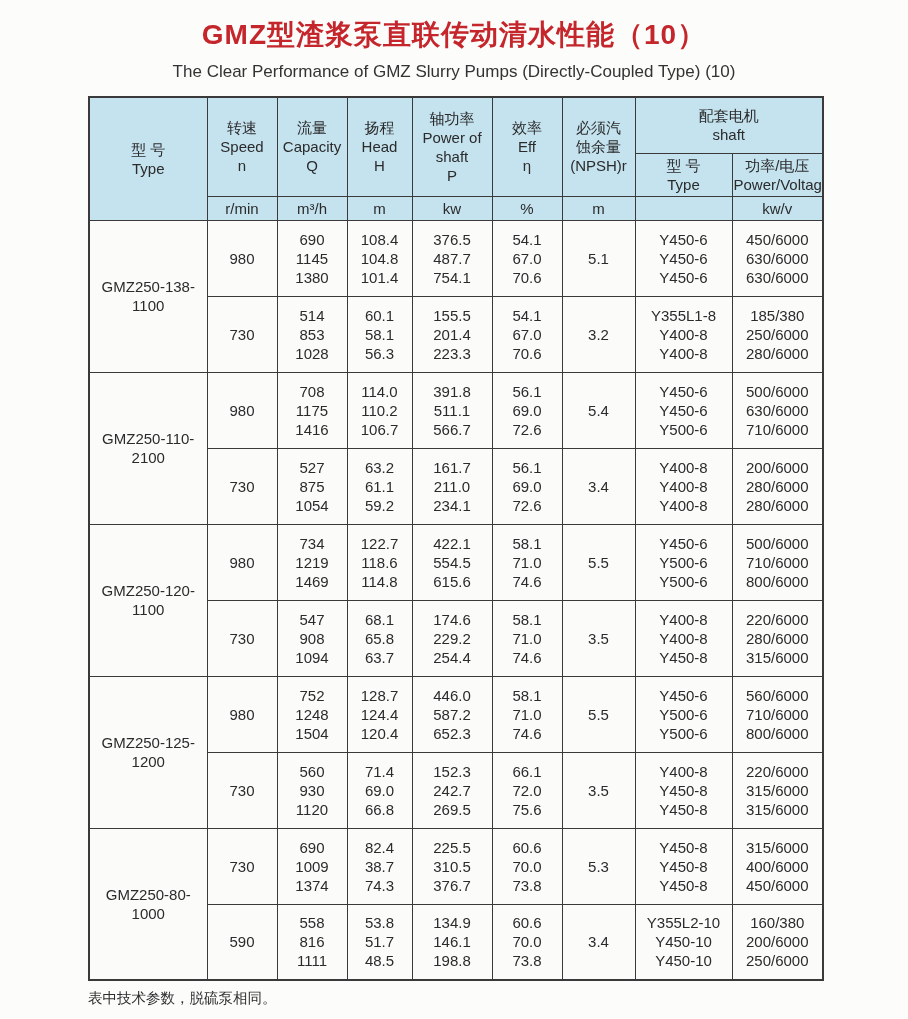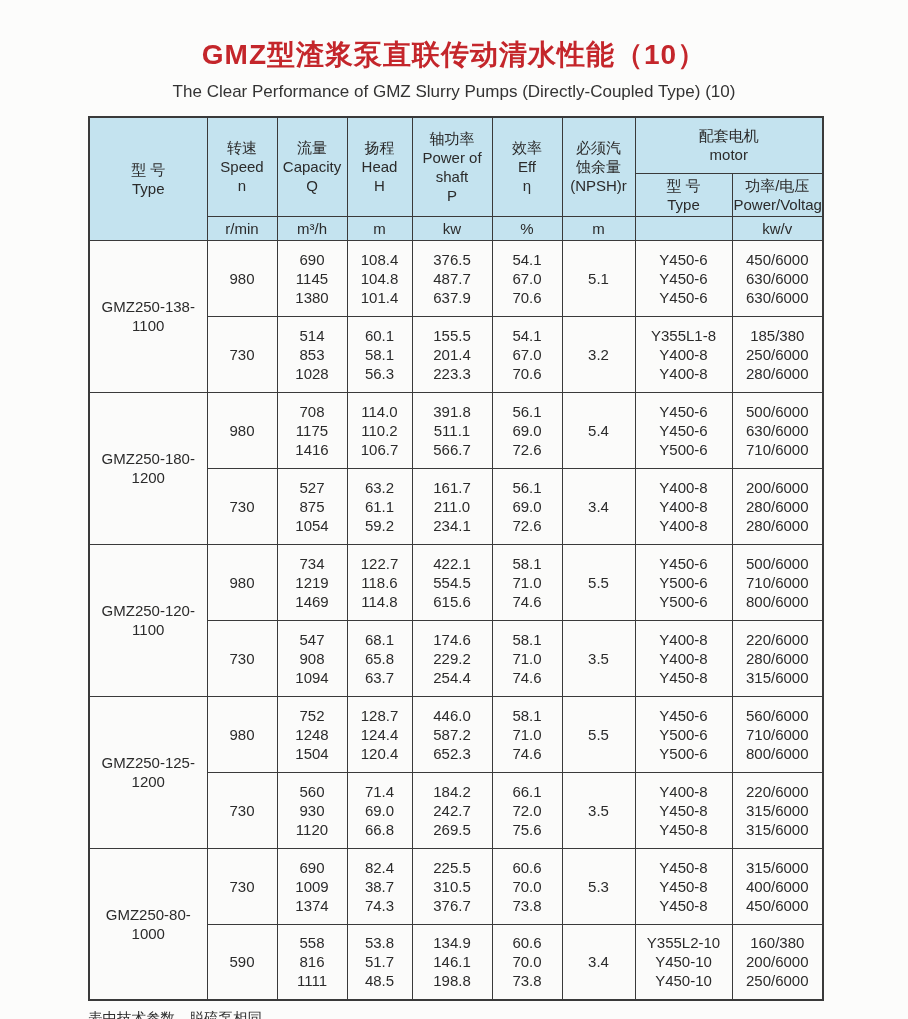--- a/index.html
+++ b/index.html
@@ -6,21 +6,21 @@
   html, body { width: 908px; background: #fafaf8; }
   body {
     font-family: "Liberation Sans", "DejaVu Sans", sans-serif;
     color: #2b2b2b;
     position: relative;
     height: 1019px;
   }
   .page { width: 908px; height: 1019px; position: relative; background: #fcfcfb; }
   .title {
     text-align: center;
-    padding-top: 36px;
+    padding-top: 16px;
     font-size: 28px;
     font-weight: bold;
     color: #c4262b;
     letter-spacing: 1px;
   }
   .subtitle {
     text-align: center;
     margin-top: 8px;
     font-size: 17px;
     color: #333;
@@ -99,21 +99,21 @@
 Power of
 shaft
 P</th>
         <th rowspan="2">效率
 Eff
 η</th>
         <th rowspan="2">必须汽
 蚀余量
 (NPSH)r</th>
         <th colspan="2">配套电机
-motor</th>
+shaft</th>
       </tr>
       <tr class="sub-hd">
         <th>型  号
 Type</th>
         <th>功率/电压
 Power/Voltage</th>
       </tr>
       <tr class="unit-hd">
         <th>r/min</th>
         <th>m³/h</th>
@@ -131,21 +131,21 @@
         <td rowspan="2" class="model-cell">GMZ250-138-1100</td>
         <td>980</td>
         <td>690
 1145
 1380</td>
         <td>108.4
 104.8
 101.4</td>
         <td>376.5
 487.7
-637.9</td>
+754.1</td>
         <td>54.1
 67.0
 70.6</td>
         <td>5.1</td>
         <td>Y450-6
 Y450-6
 Y450-6</td>
         <td>450/6000
 630/6000
 630/6000</td>
@@ -167,21 +167,21 @@
         <td>3.2</td>
         <td>Y355L1-8
 Y400-8
 Y400-8</td>
         <td>185/380
 250/6000
 280/6000</td>
       </tr>
 
       <tr>
-        <td rowspan="2" class="model-cell">GMZ250-180-1200</td>
+        <td rowspan="2" class="model-cell">GMZ250-110-2100</td>
         <td>980</td>
         <td>708
 1175
 1416</td>
         <td>114.0
 110.2
 106.7</td>
         <td>391.8
 511.1
 566.7</td>
@@ -289,21 +289,21 @@
 800/6000</td>
       </tr>
       <tr>
         <td>730</td>
         <td>560
 930
 1120</td>
         <td>71.4
 69.0
 66.8</td>
-        <td>184.2
+        <td>152.3
 242.7
 269.5</td>
         <td>66.1
 72.0
 75.6</td>
         <td>3.5</td>
         <td>Y400-8
 Y450-8
 Y450-8</td>
         <td>220/6000

